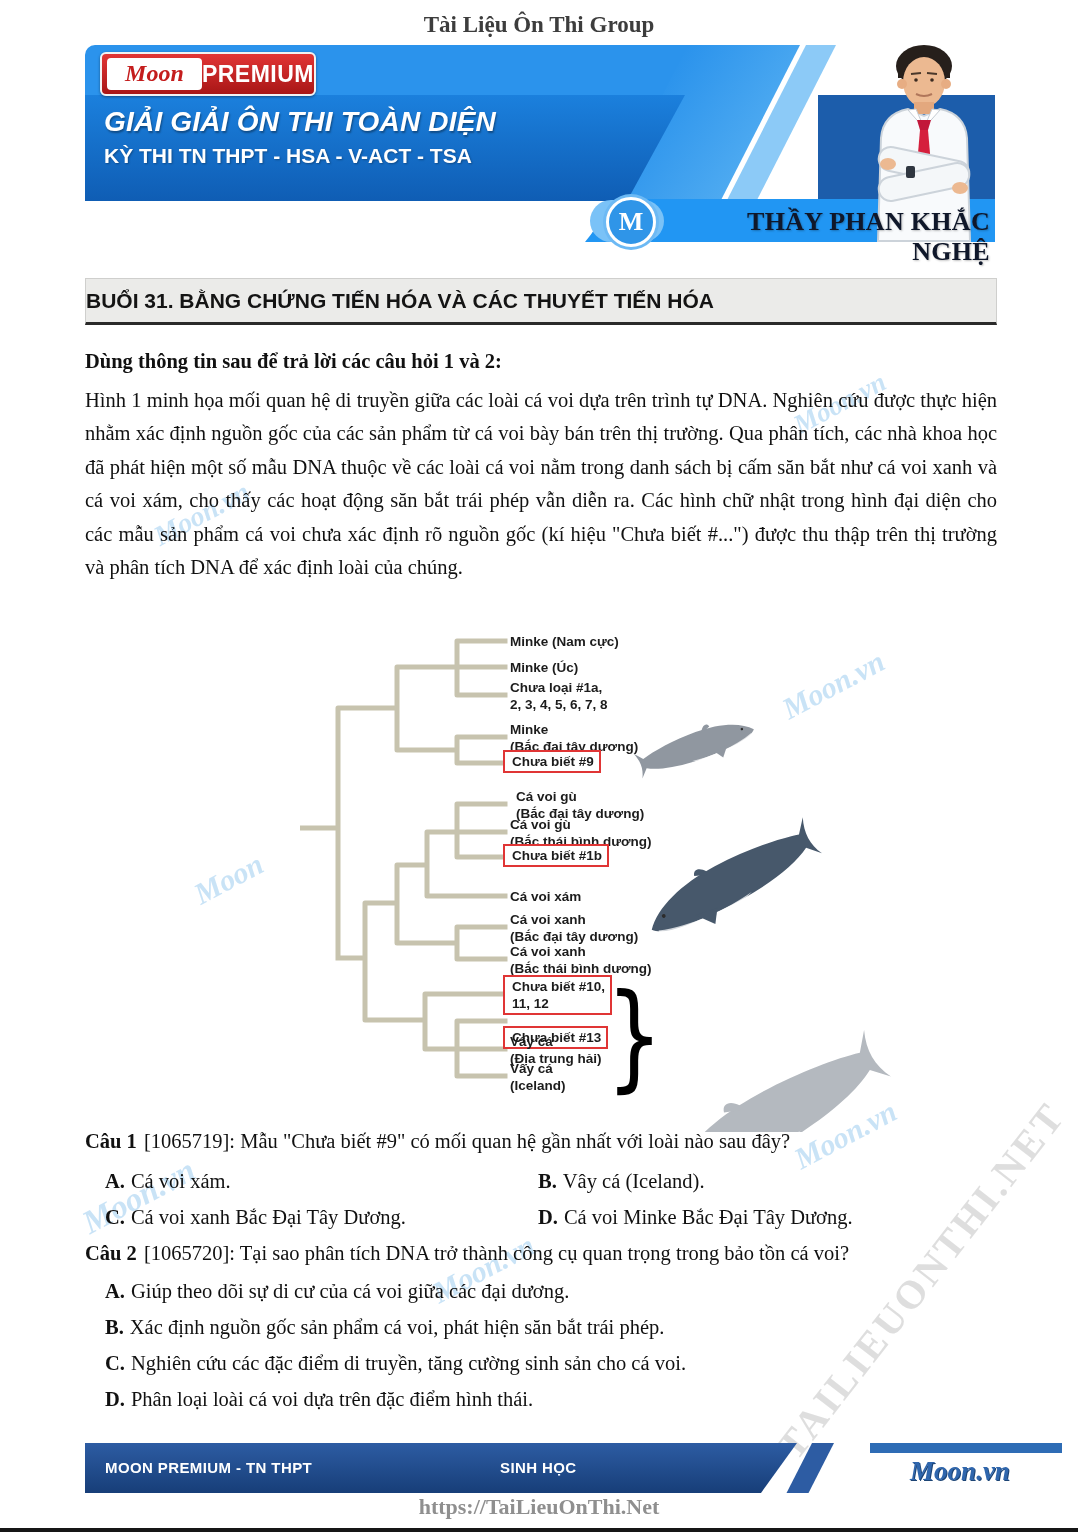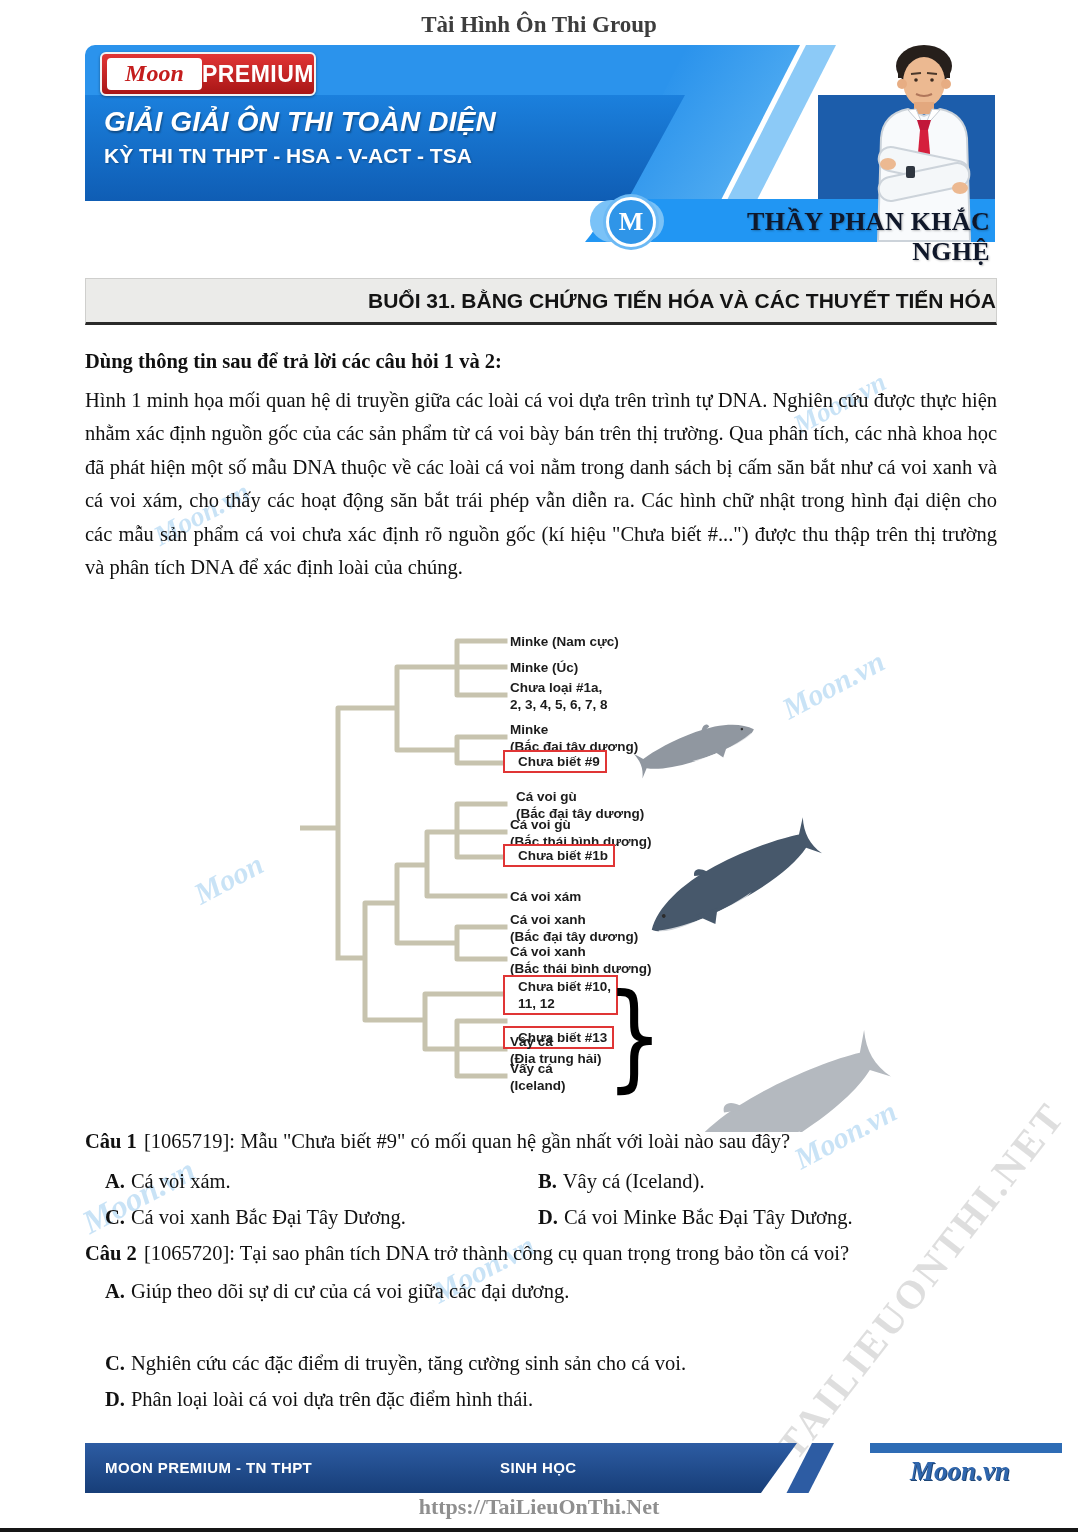--- a/index.html
+++ b/index.html
@@ -37,33 +37,33 @@
   .badgewing{left:590px;top:200px;width:74px;height:42px;background:#7ac2f7;border-radius:22px;}
   .mbadge{left:606px;top:197px;width:44px;height:44px;background:#2f95e8;border:3px solid #fff;
           border-radius:50%;box-shadow:0 0 0 3px #6cb9f4;color:#fff;text-align:center;line-height:44px;
           font-family:"Liberation Serif",serif;font-weight:bold;font-size:26px;}
   .bn-name{left:665px;top:207px;width:325px;text-align:right;color:#0f172a;
            font-family:Liberation Serif, serif;font-weight:bold;font-size:26px;letter-spacing:.3px;
            text-shadow:1px 1px 2px rgba(0,0,0,.25);}
 
   
   .titlebar{left:85px;top:278px;width:910px;height:43px;background:#ebebe9;border:1px solid #cfcfcd;
-            border-bottom:3px solid #2a2a2a;display:flex;align-items:center;justify-content:flex-end;}
+            border-bottom:3px solid #2a2a2a;display:flex;align-items:center;justify-content:flex-start;}
   .titlebar span{font-family:"Liberation Sans",sans-serif;font-weight:bold;font-size:21px;color:#141414;}
 
   
   .introline{left:85px;top:350px;width:910px;font-weight:bold;font-size:20.5px;}
   .paragraph{left:85px;top:384px;width:912px;font-size:20.5px;line-height:33.4px;text-align:justify;}
 
   
   #tree{left:300px;top:618px;width:760px;height:514px;}
   .leaf{position:absolute;left:210px;font-family:"Liberation Sans",sans-serif;font-weight:bold;
         font-size:13.5px;line-height:17px;color:#1c1c1c;white-space:nowrap;}
   .leaf span{display:block;}
-  .leafbox{border:2px solid #e03535;padding:1px 5px 1px 13px;display:inline-block;background:#fff;}
+  .leafbox{border:2px solid #e03535;padding:1px 5px 1px 7px;display:inline-block;background:#fff;}
   .brace{position:absolute;left:306px;top:352px;font-family:"DejaVu Sans",sans-serif;font-size:112px;
          line-height:126px;color:#000;transform:scale(.8,1.04);transform-origin:left top;font-weight:400;}
 
   
   .qline{position:absolute;left:85px;width:915px;font-size:20.5px;}
   .qline b{margin-right:2px;}
   .opt{position:absolute;font-size:20.5px;white-space:nowrap;}
   .opt b{margin-right:6px;}
 
   
@@ -85,21 +85,21 @@
   .ft-brand{left:860px;top:1456px;width:200px;text-align:center;font-family:"Liberation Serif",serif;
             font-weight:bold;font-style:italic;font-size:27px;color:#2f66ad;text-shadow:1px 1px 0 #1c4475;}
   .ft-url{left:0;top:1494px;width:1078px;text-align:center;font-weight:bold;font-size:22px;color:#8f8f8f;}
   .ft-bottomline{left:0;top:1528px;width:1078px;height:4px;background:#161616;}
 </style>
 </head>
 <body>
 
 <div id="page">
 
-  <div class="abs toplabel">Tài Hình Ôn Thi Group</div>
+  <div class="abs toplabel">Tài Liệu Ôn Thi Group</div>
 
   <div class="wm" style="left:790px;top:388px;font-size:27px;">Moon.vn</div>
   <div class="wm" style="left:150px;top:498px;font-size:28px;">Moon.vn</div>
   <div class="wm" style="left:778px;top:668px;font-size:30px;">Moon.vn</div>
   <div class="wm" style="left:192px;top:862px;font-size:30px;">Moon</div>
   <div class="wm" style="left:790px;top:1118px;font-size:30px;">Moon.vn</div>
   <div class="wm" style="left:78px;top:1178px;font-size:33px;">Moon.vn</div>
   <div class="wm" style="left:428px;top:1252px;font-size:30px;">Moon.vn</div>
   <div class="wmgray" style="left:705px;top:1265px;width:420px;">TAILIEUONTHI.NET</div>
 
@@ -261,20 +261,23 @@
   <div class="opt" style="left:538px;top:1206px;">
     <b>D.</b><span>Cá voi Minke Bắc Đại Tây Dương.</span>
   </div>
 
   <div class="qline" style="top:1242px;">
     <b>Câu 2</b><span> [1065720]: Tại sao phân tích DNA trở thành công cụ quan trọng trong bảo tồn cá voi?</span>
   </div>
   <div class="opt" style="left:105px;top:1280px;">
     <b>A.</b><span>Giúp theo dõi sự di cư của cá voi giữa các đại dương.</span>
   </div>
+  <div class="opt" style="left:105px;top:1316px;">
+    <b>B.</b><span>Xác định nguồn gốc sản phẩm cá voi, phát hiện săn bắt trái phép.</span>
+  </div>
   <div class="opt" style="left:105px;top:1352px;">
     <b>C.</b><span>Nghiên cứu các đặc điểm di truyền, tăng cường sinh sản cho cá voi.</span>
   </div>
   <div class="opt" style="left:105px;top:1388px;">
     <b>D.</b><span>Phân loại loài cá voi dựa trên đặc điểm hình thái.</span>
   </div>
 
   <div class="abs ft-bar"></div>
   <div class="abs ft-slash"></div>
   <div class="abs ft-left">MOON PREMIUM - TN THPT</div>

